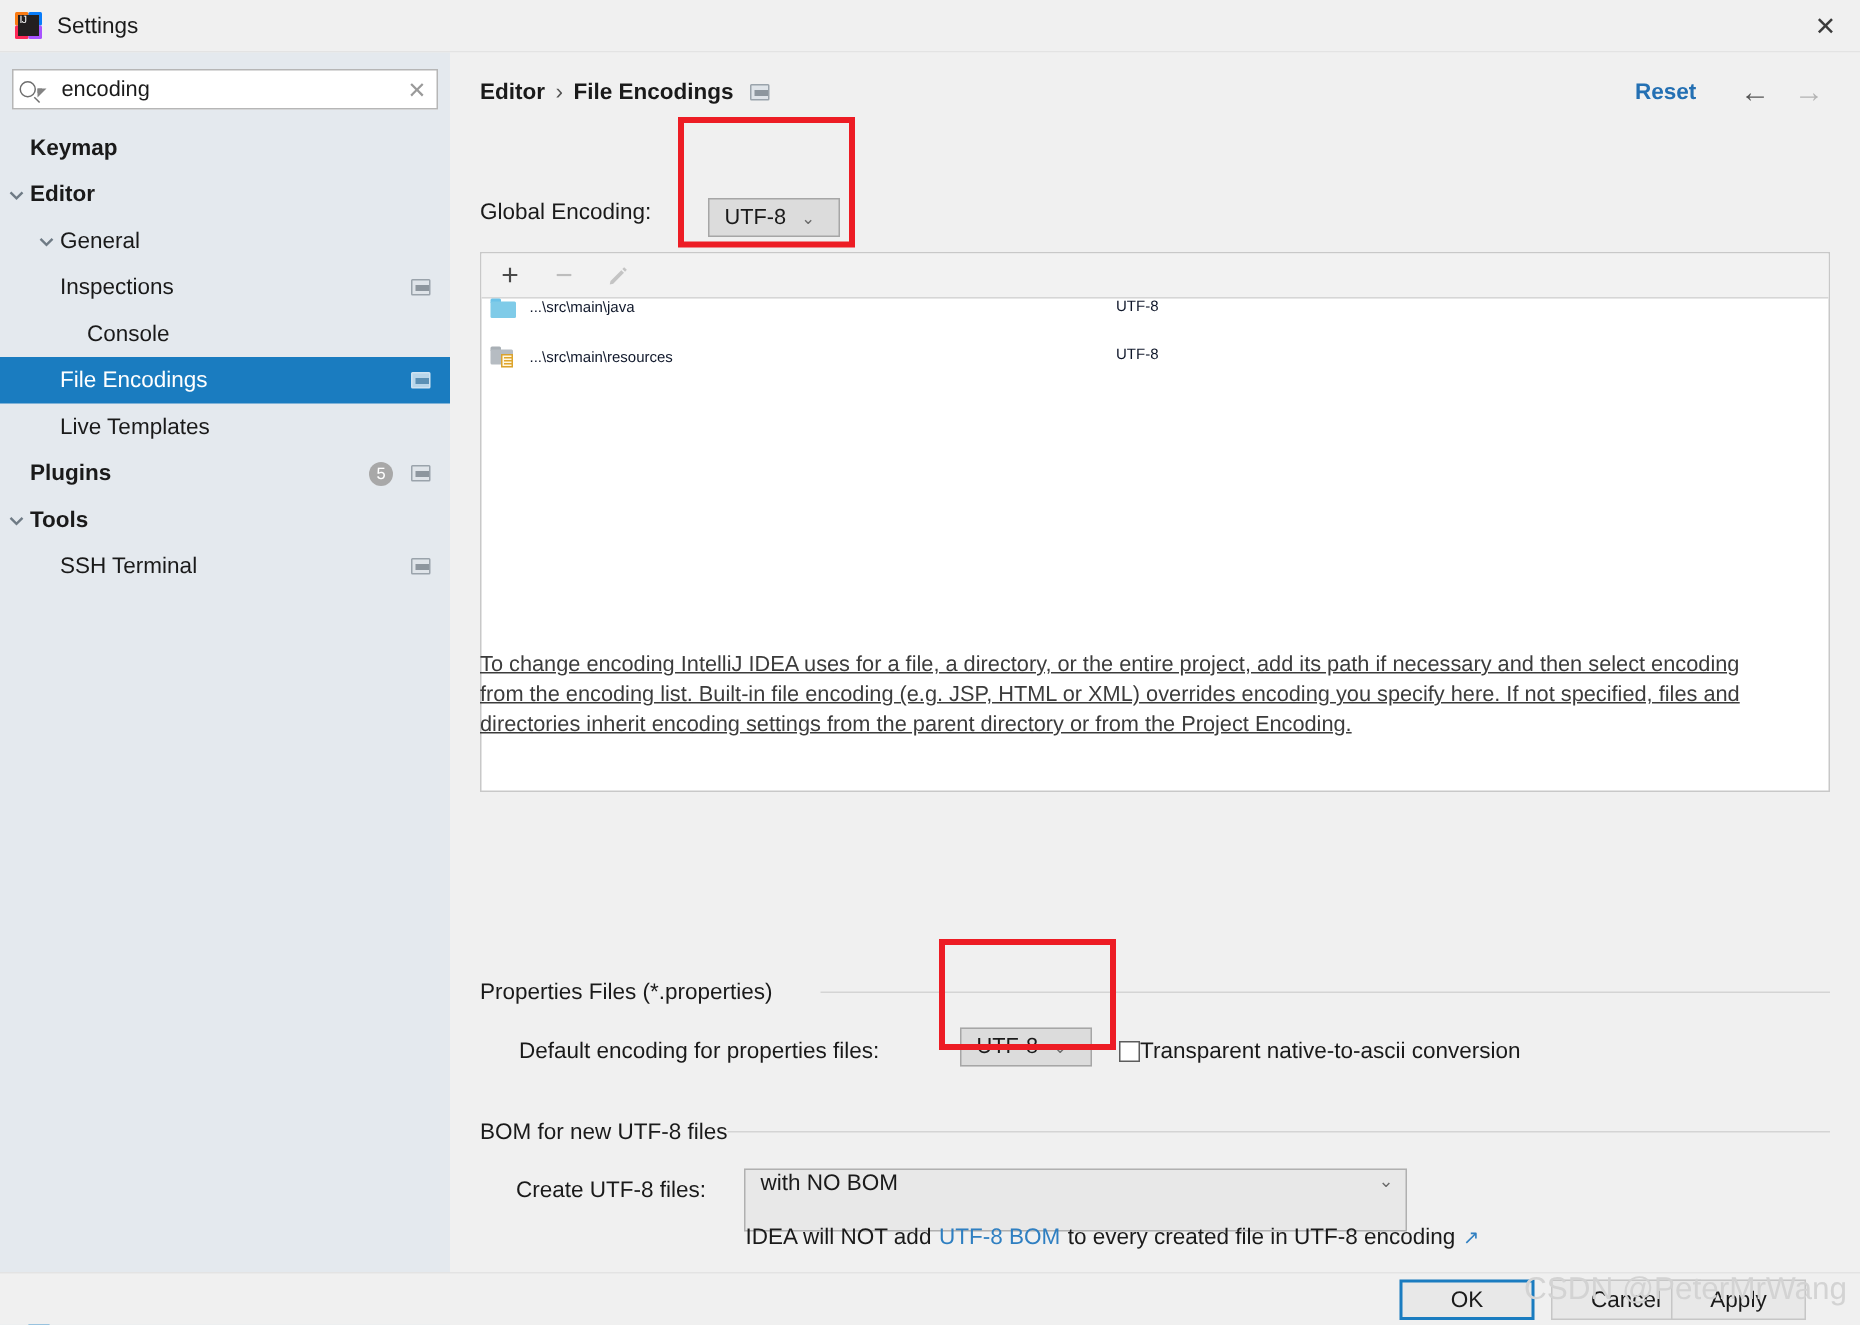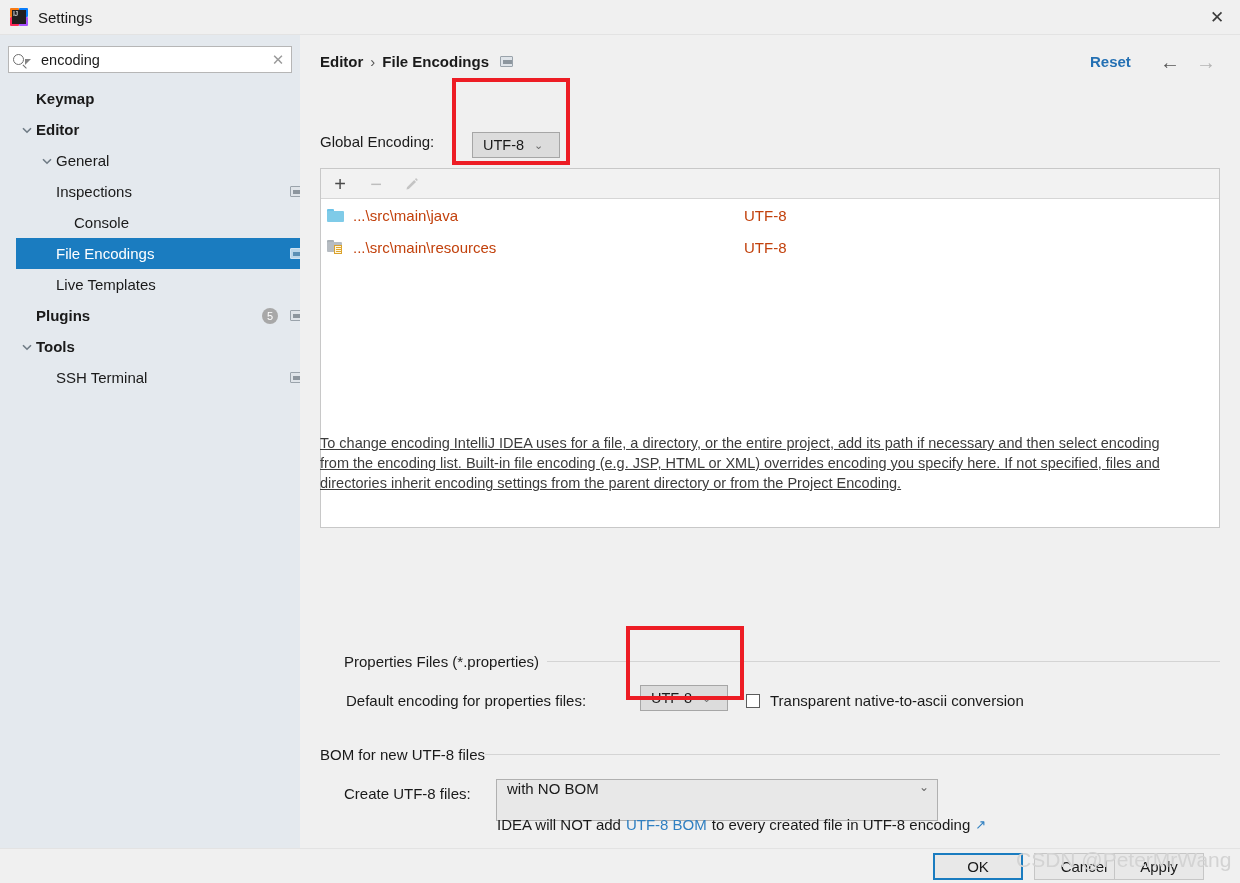--- a/index.html
+++ b/index.html
@@ -84,21 +84,21 @@
   .search-input {
     flex: 1; border: 0; outline: 0; background: transparent;
     font-family: "Liberation Sans", sans-serif; font-size: 14.5px;
     color: #1a1a1a; padding: 0 2px 0 6px;
   }
   .search-clear {
     width: 26px; height: 25px; display: flex; align-items: center; justify-content: center;
     color: #9a9a9a; font-size: 15px;
   }
 
-  .tree { position: absolute; left: 0; top: 48px; width: 300px; margin-left: 16px; }
+  .tree { position: absolute; left: 0; top: 48px; width: 300px; }
   .tree-row {
     position: relative; height: 31px; display: flex; align-items: center;
     font-size: 15px; color: #1a1a1a; white-space: nowrap;
   }
   .tree-row.selected { background: #1a7cc0; color: #ffffff; }
   .tree-row .twisty {
     position: absolute; width: 14px; height: 14px;
   }
   .twisty svg { display: block; }
   .tree-label { }
@@ -194,22 +194,22 @@
     height: 31px; display: flex; align-items: center;
     border-bottom: 1px solid #dcdcdc; background: #ffffff;
     font-size: 15px; color: #1a1a1a;
   }
   .th-path { width: 410px; padding-left: 6px; display: flex; align-items: center; gap: 8px; }
   .th-sort { width: 0; height: 0; border-left: 5px solid transparent; border-right: 5px solid transparent; border-bottom: 6px solid #5a5a5a; }
   .th-div { width: 1px; height: 20px; background: #dcdcdc; }
   .th-enc { padding-left: 12px; }
 
   .table-row {
-    height: 32px; display: flex; align-items: center;
-    font-size: 15px; color: #c2410c;
+    height: 32px; display: flex; align-items: flex-start;
+    font-size: 10px; color: #0f172a;
   }
   .cell-path { width: 410px; padding-left: 6px; display: flex; align-items: center; gap: 9px; }
   .cell-enc { padding-left: 13px; }
 
   .folder-blue { position: relative; width: 17px; height: 13px; }
   .folder-blue .tab { position:absolute; left:0; top:0; width:7px; height:3px; background:#6cc3e8; border-radius:1px 1px 0 0; }
   .folder-blue .body { position:absolute; left:0; top:2px; width:17px; height:11px; background:#7fcbe8; border-radius:1px; }
 
   .folder-res { position: relative; width: 17px; height: 14px; }
   .folder-res .tab { position:absolute; left:0; top:0; width:7px; height:3px; background:#a9b0b6; border-radius:1px 1px 0 0; }
@@ -433,32 +433,32 @@
           </span>
           <span>...\src\main\resources</span>
         </div>
         <div class="cell-enc">UTF-8</div>
       </div>
 
     </div>
 
     <div class="desc-text">To change encoding IntelliJ IDEA uses for a file, a directory, or the entire project, add its path if necessary and then select encoding from the encoding list. Built-in file encoding (e.g. JSP, HTML or XML) overrides encoding you specify here. If not specified, files and directories inherit encoding settings from the parent directory or from the Project Encoding.</div>
 
-    <div class="group-title" style="left:20px; top:618px;margin-left:24px;">Properties Files (*.properties)</div>
+    <div class="group-title" style="left:20px; top:618px;">Properties Files (*.properties)</div>
     <div class="group-line" style="left:247px; top:626px; width:673px;"></div>
 
     <div class="field-row" style="left:46px; top:657px;">
       <span>Default encoding for properties files:</span>
     </div>
     <div class="combo" style="position:absolute; left:340px; top:650px; width:88px;">
       <span>UTF-8</span>
       <span class="chev">⌄</span>
     </div>
 
-    <div class="field-row" style="left:446px; top:657px; gap:10px;">
+    <div class="field-row" style="left:446px; top:657px; ">
       <span class="checkbox"></span>
       <span>Transparent native-to-ascii conversion</span>
     </div>
 
     <div class="redbox" style="left:326px; top:591px; width:118px; height:74px;"></div>
 
     <div class="group-title" style="left:20px; top:711px;">BOM for new UTF-8 files</div>
     <div class="group-line" style="left:185px; top:719px; width:735px;"></div>
 
     <div class="field-row" style="left:44px; top:750px;">

